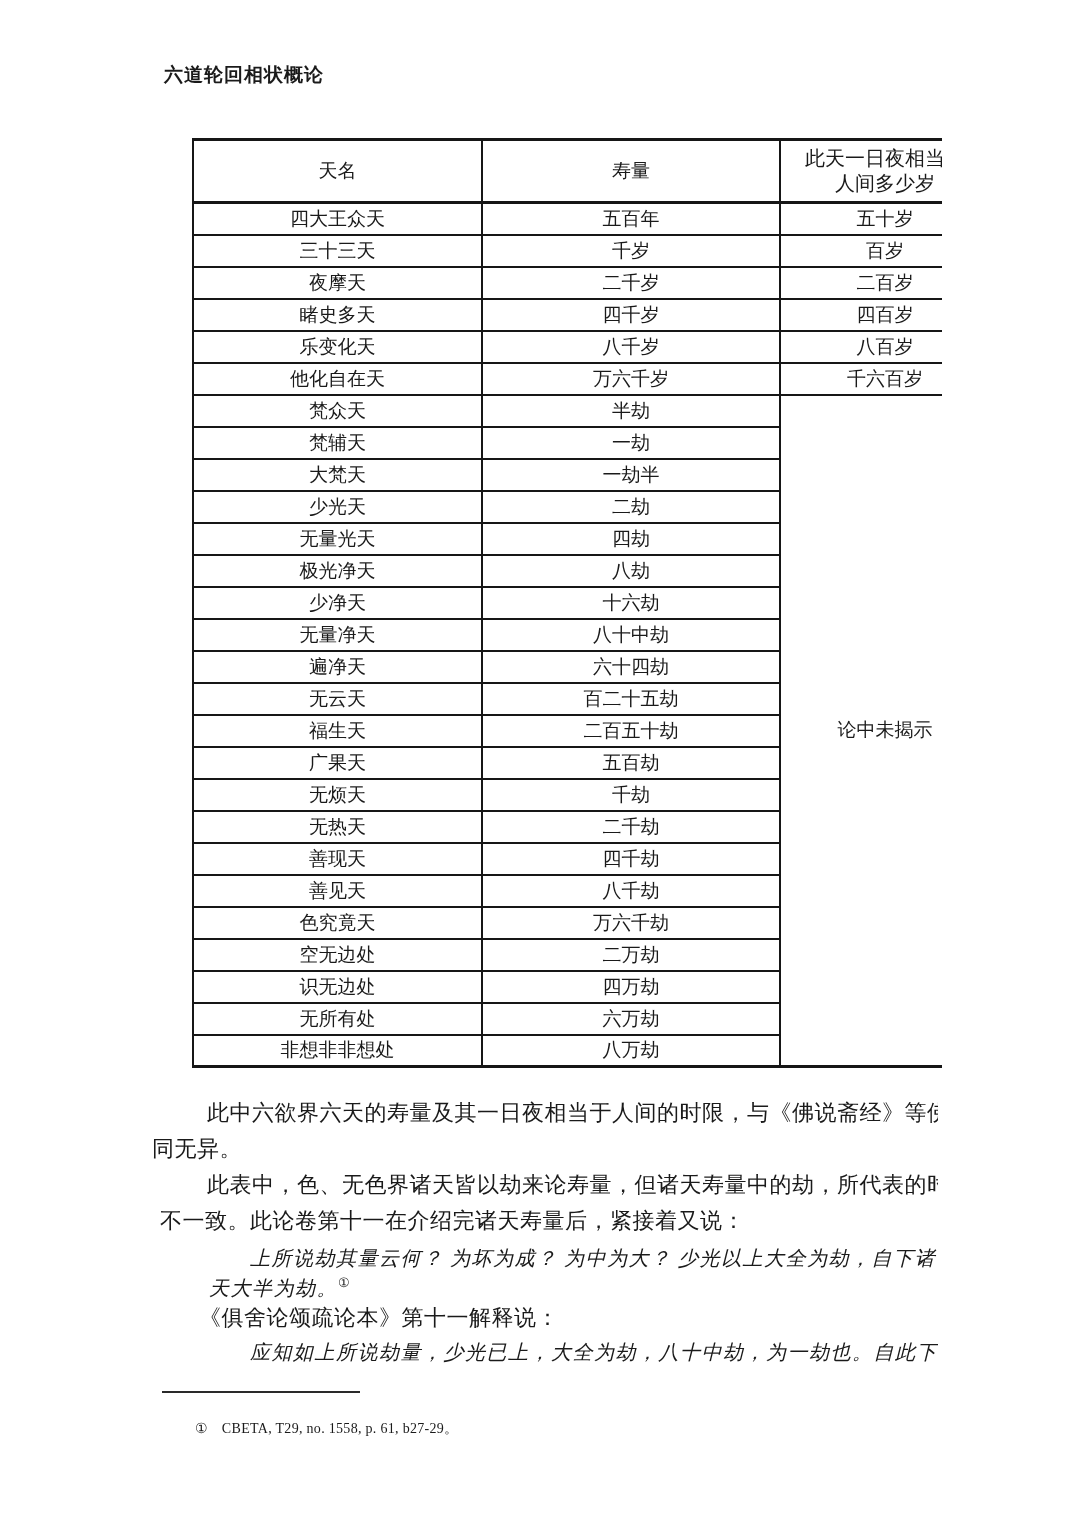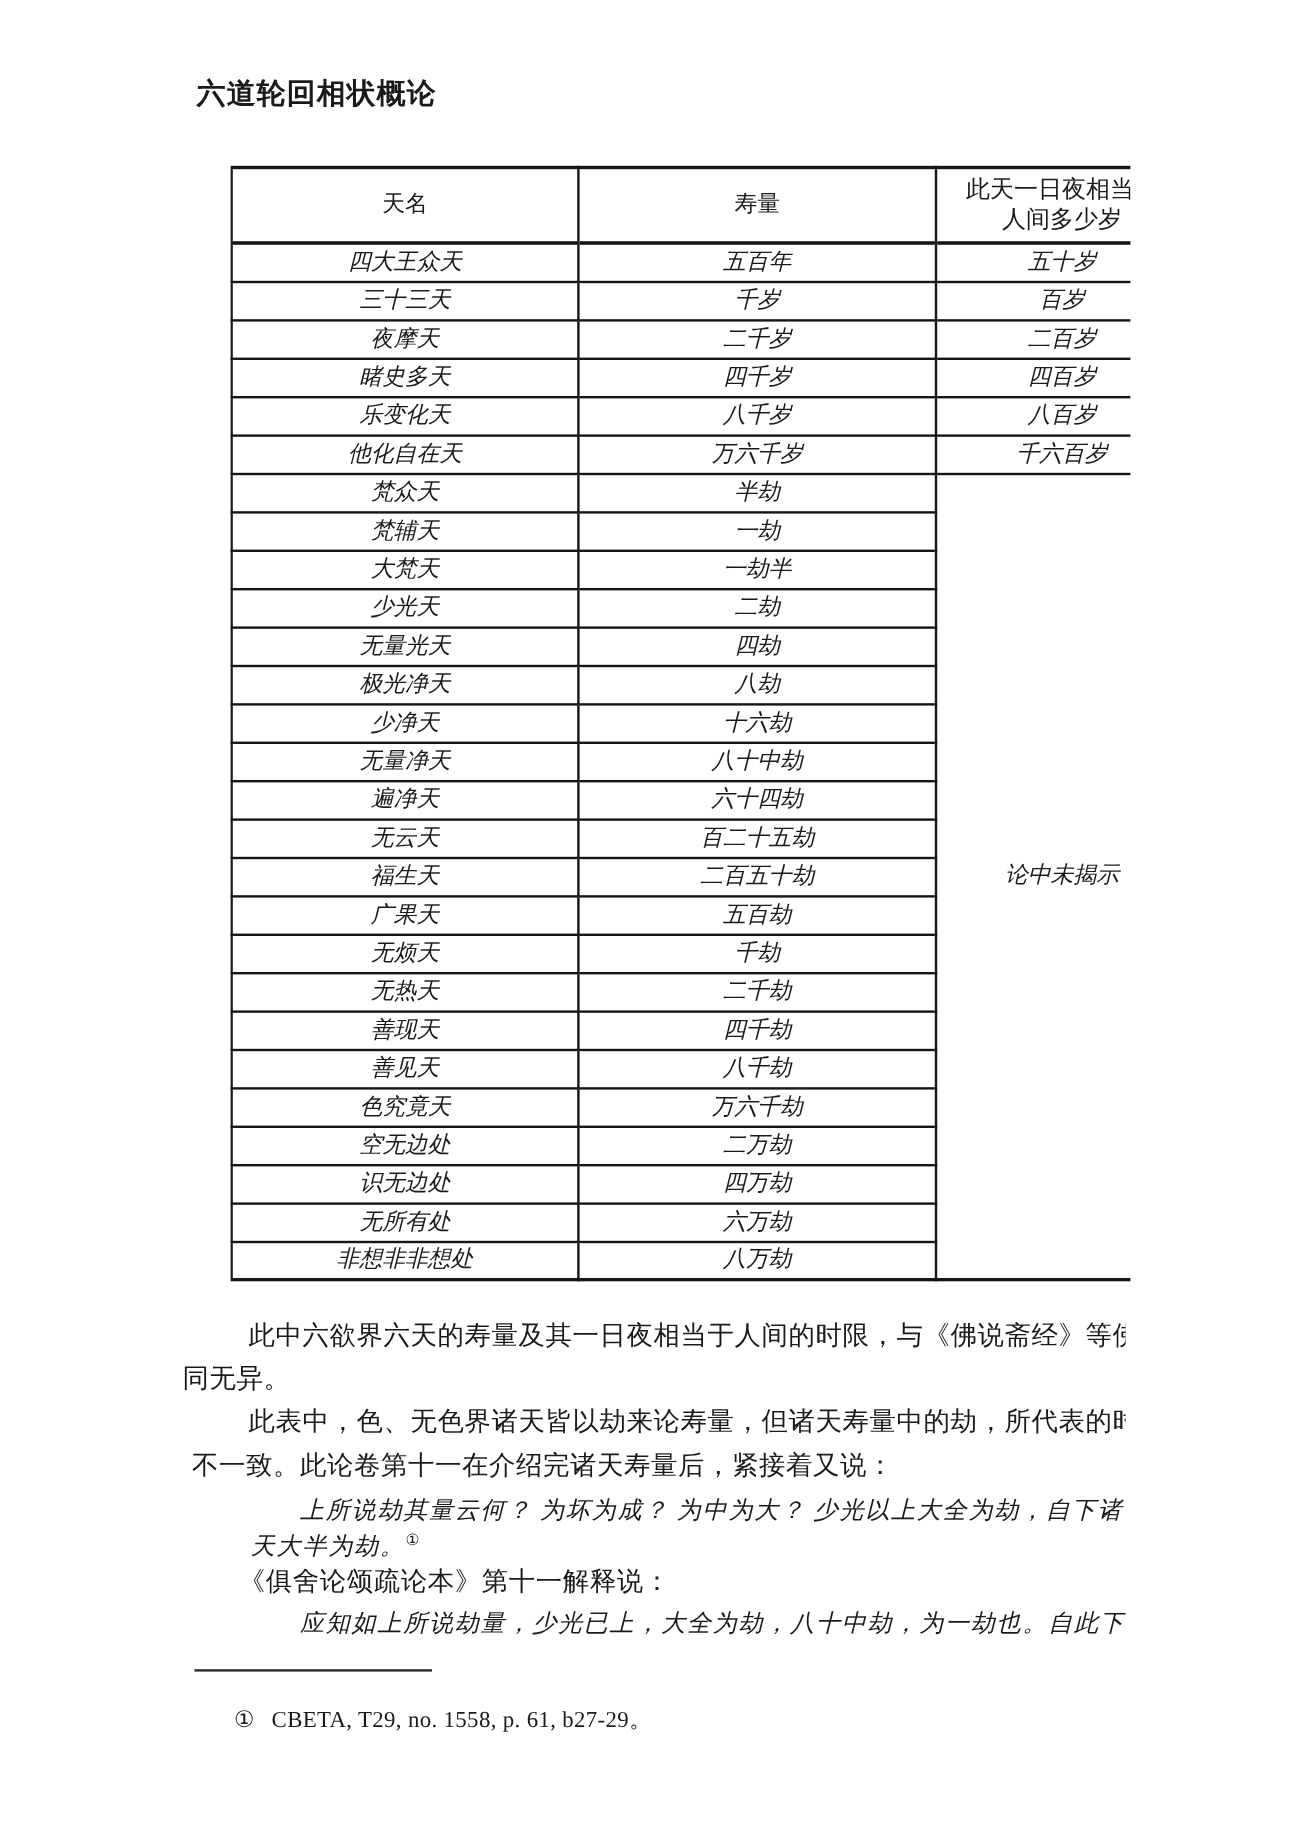--- a/index.html
+++ b/index.html
@@ -7,21 +7,21 @@
     position:relative;
     width:1080px;height:1528px;
     background:#ffffff;
     overflow:hidden;
     font-family:"Liberation Serif","DejaVu Serif",serif;
     color:#1a1a1a;
   }
   
   #running-header{
     position:absolute;left:164px;top:62px;
-    font-size:24px;font-weight:bold;letter-spacing:1px;
+    font-size:19px;font-weight:bold;letter-spacing:1px;
     white-space:nowrap;
   }
   
   #table-wrap{
     position:absolute;left:158px;top:138px;
     width:750px;height:930px;
     overflow:hidden;
     margin-left:34px;
   }
   table.heaven{
@@ -37,21 +37,21 @@
     padding:0;
     text-align:center;
     vertical-align:middle;
     font-weight:normal;
     font-size:19px;
     line-height:1.25;
     overflow:hidden;
     white-space:nowrap;
   }
   table.heaven thead th{height:60px;border-bottom:3px solid #161616;}
-  table.heaven tbody tr{height:32px;font-style:italic;}
+  table.heaven tbody tr{height:32px;}
   .hdr3 div{white-space:nowrap;font-size:20px;line-height:25px;}
   td.merged{vertical-align:middle;}
   
   #text-clip{
     position:absolute;left:0;top:1090px;width:938px;height:330px;
     overflow:hidden;
   }
   .tline{
     position:absolute;
     white-space:nowrap;
@@ -69,21 +69,21 @@
     vertical-align:super;
     letter-spacing:0;
   }
   
   #footnote-rule{
     position:absolute;left:162px;top:1391px;
     width:198px;height:2px;background:#2a2a2a;
   }
   #footnote{
     position:absolute;left:195px;top:1420px;
-    font-size:19px;white-space:nowrap;letter-spacing:0.3px;
+    font-size:14px;white-space:nowrap;letter-spacing:0.3px;
   }
   #footnote .fmark{margin-right:14px;}
 </style>
 </head>
 <body>
 
 <div id="page">
 
   <div id="running-header">六道轮回相状概论</div>
 

